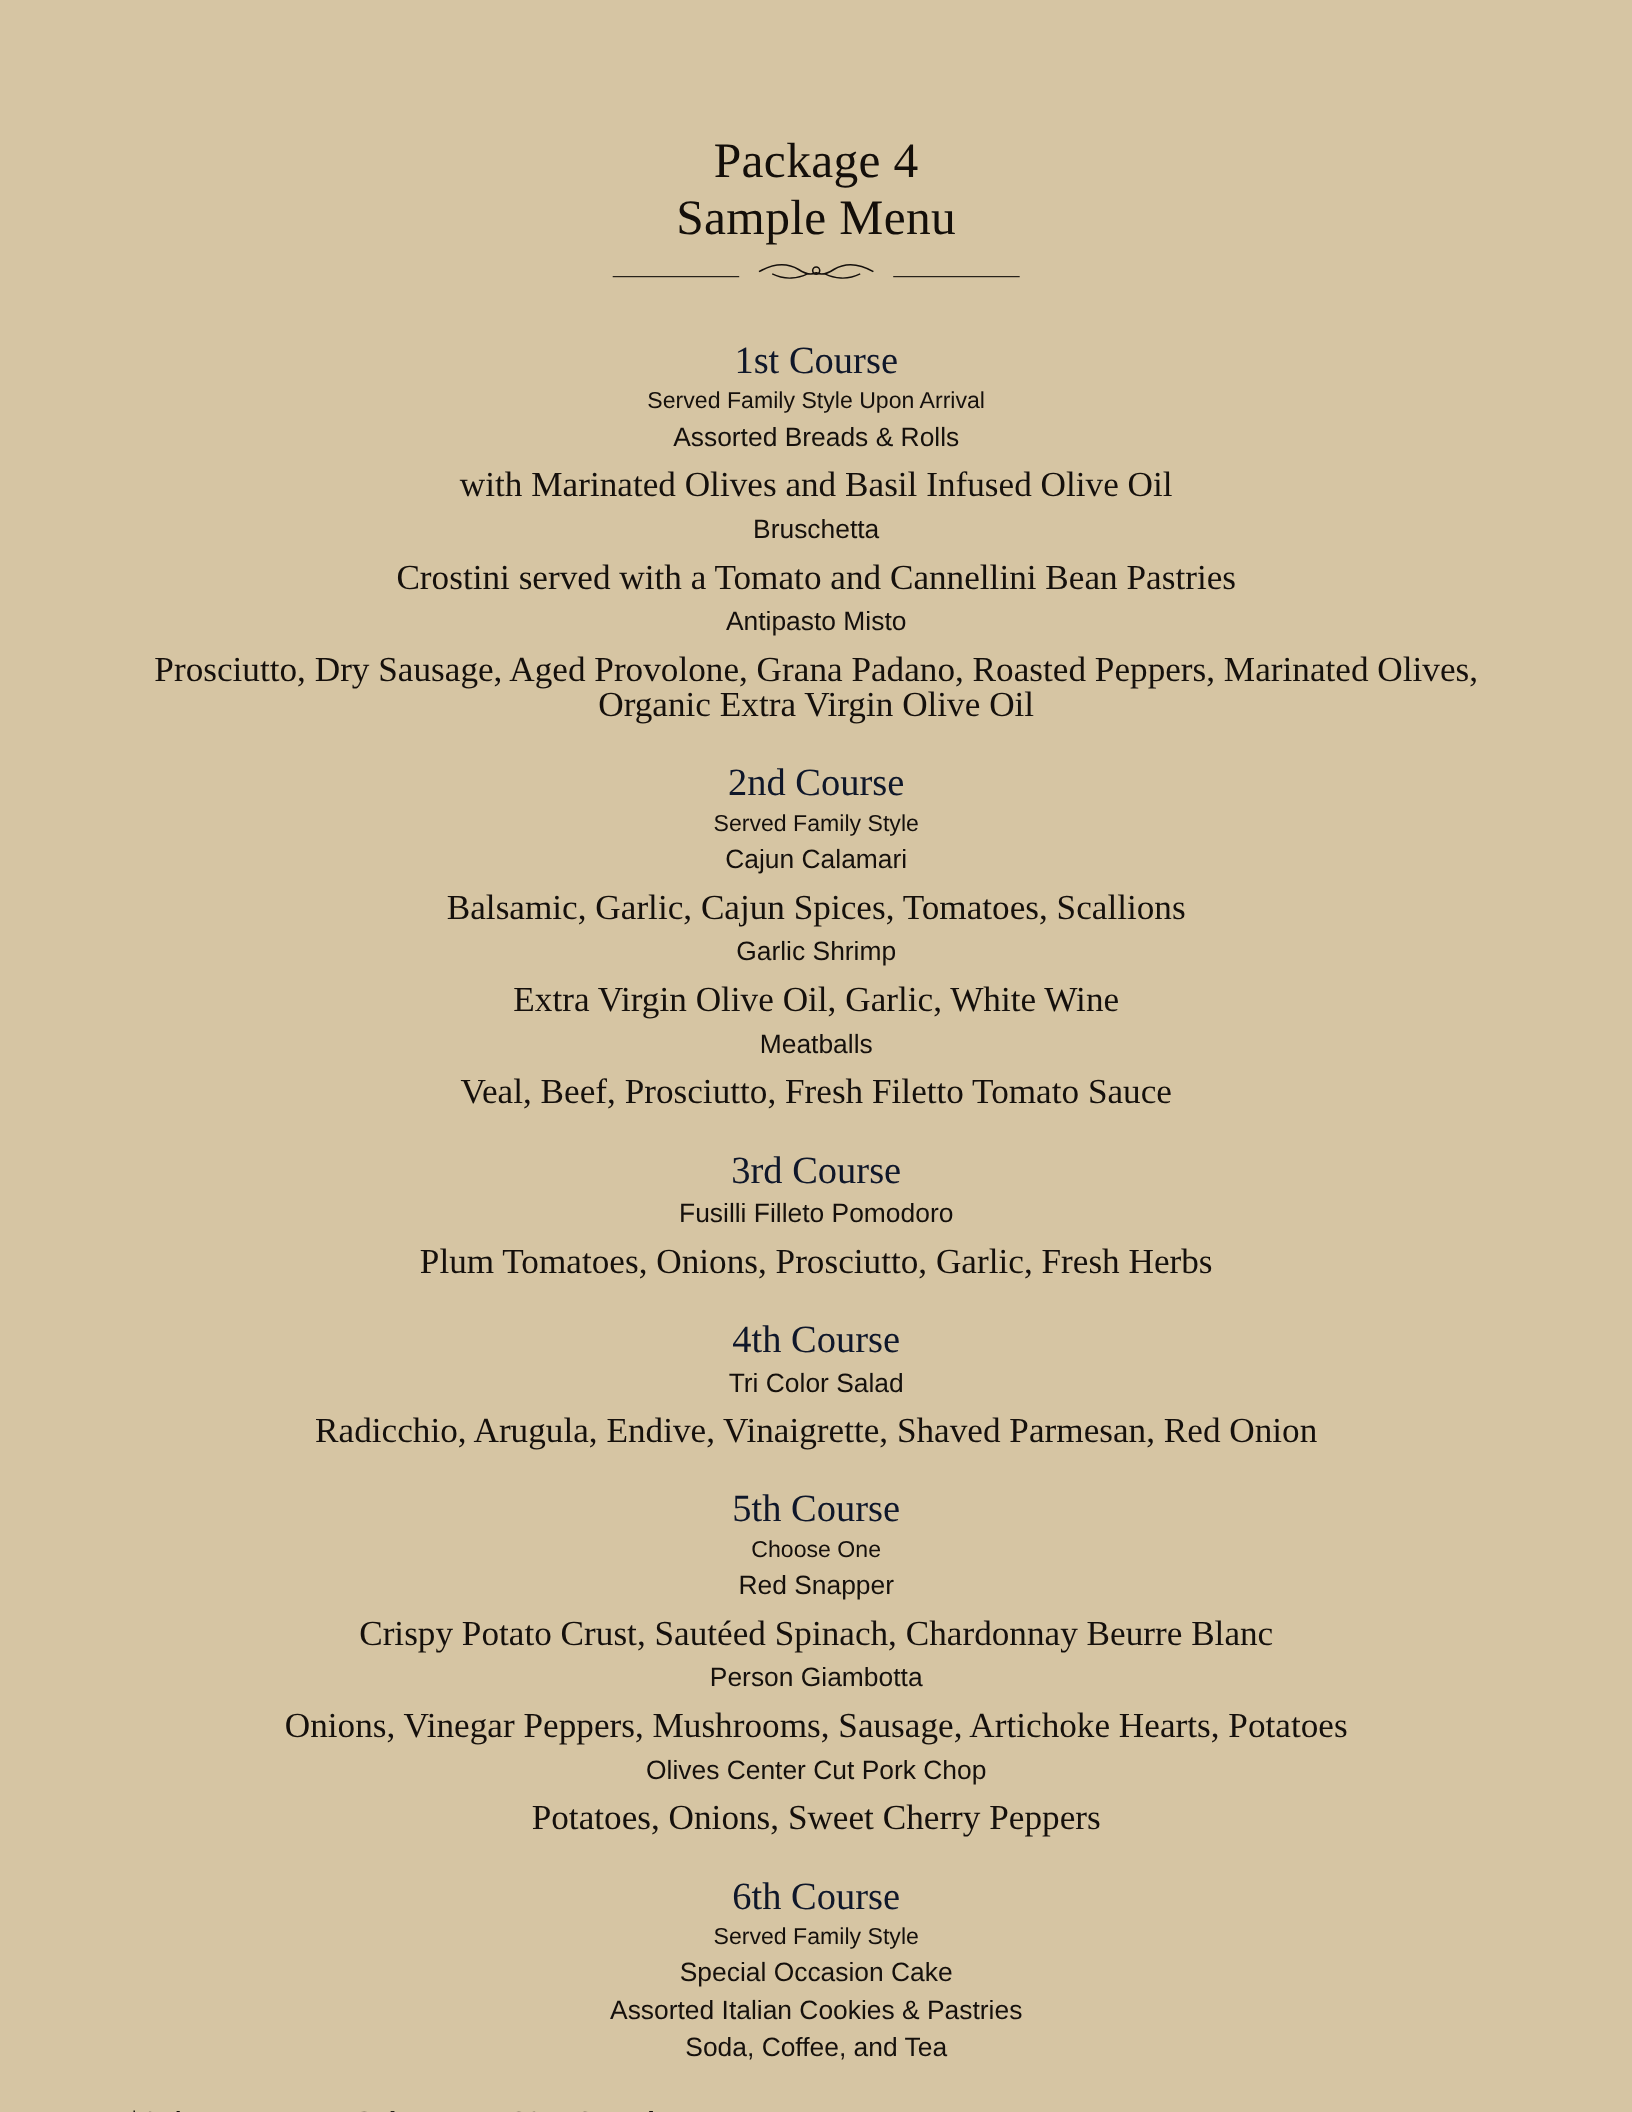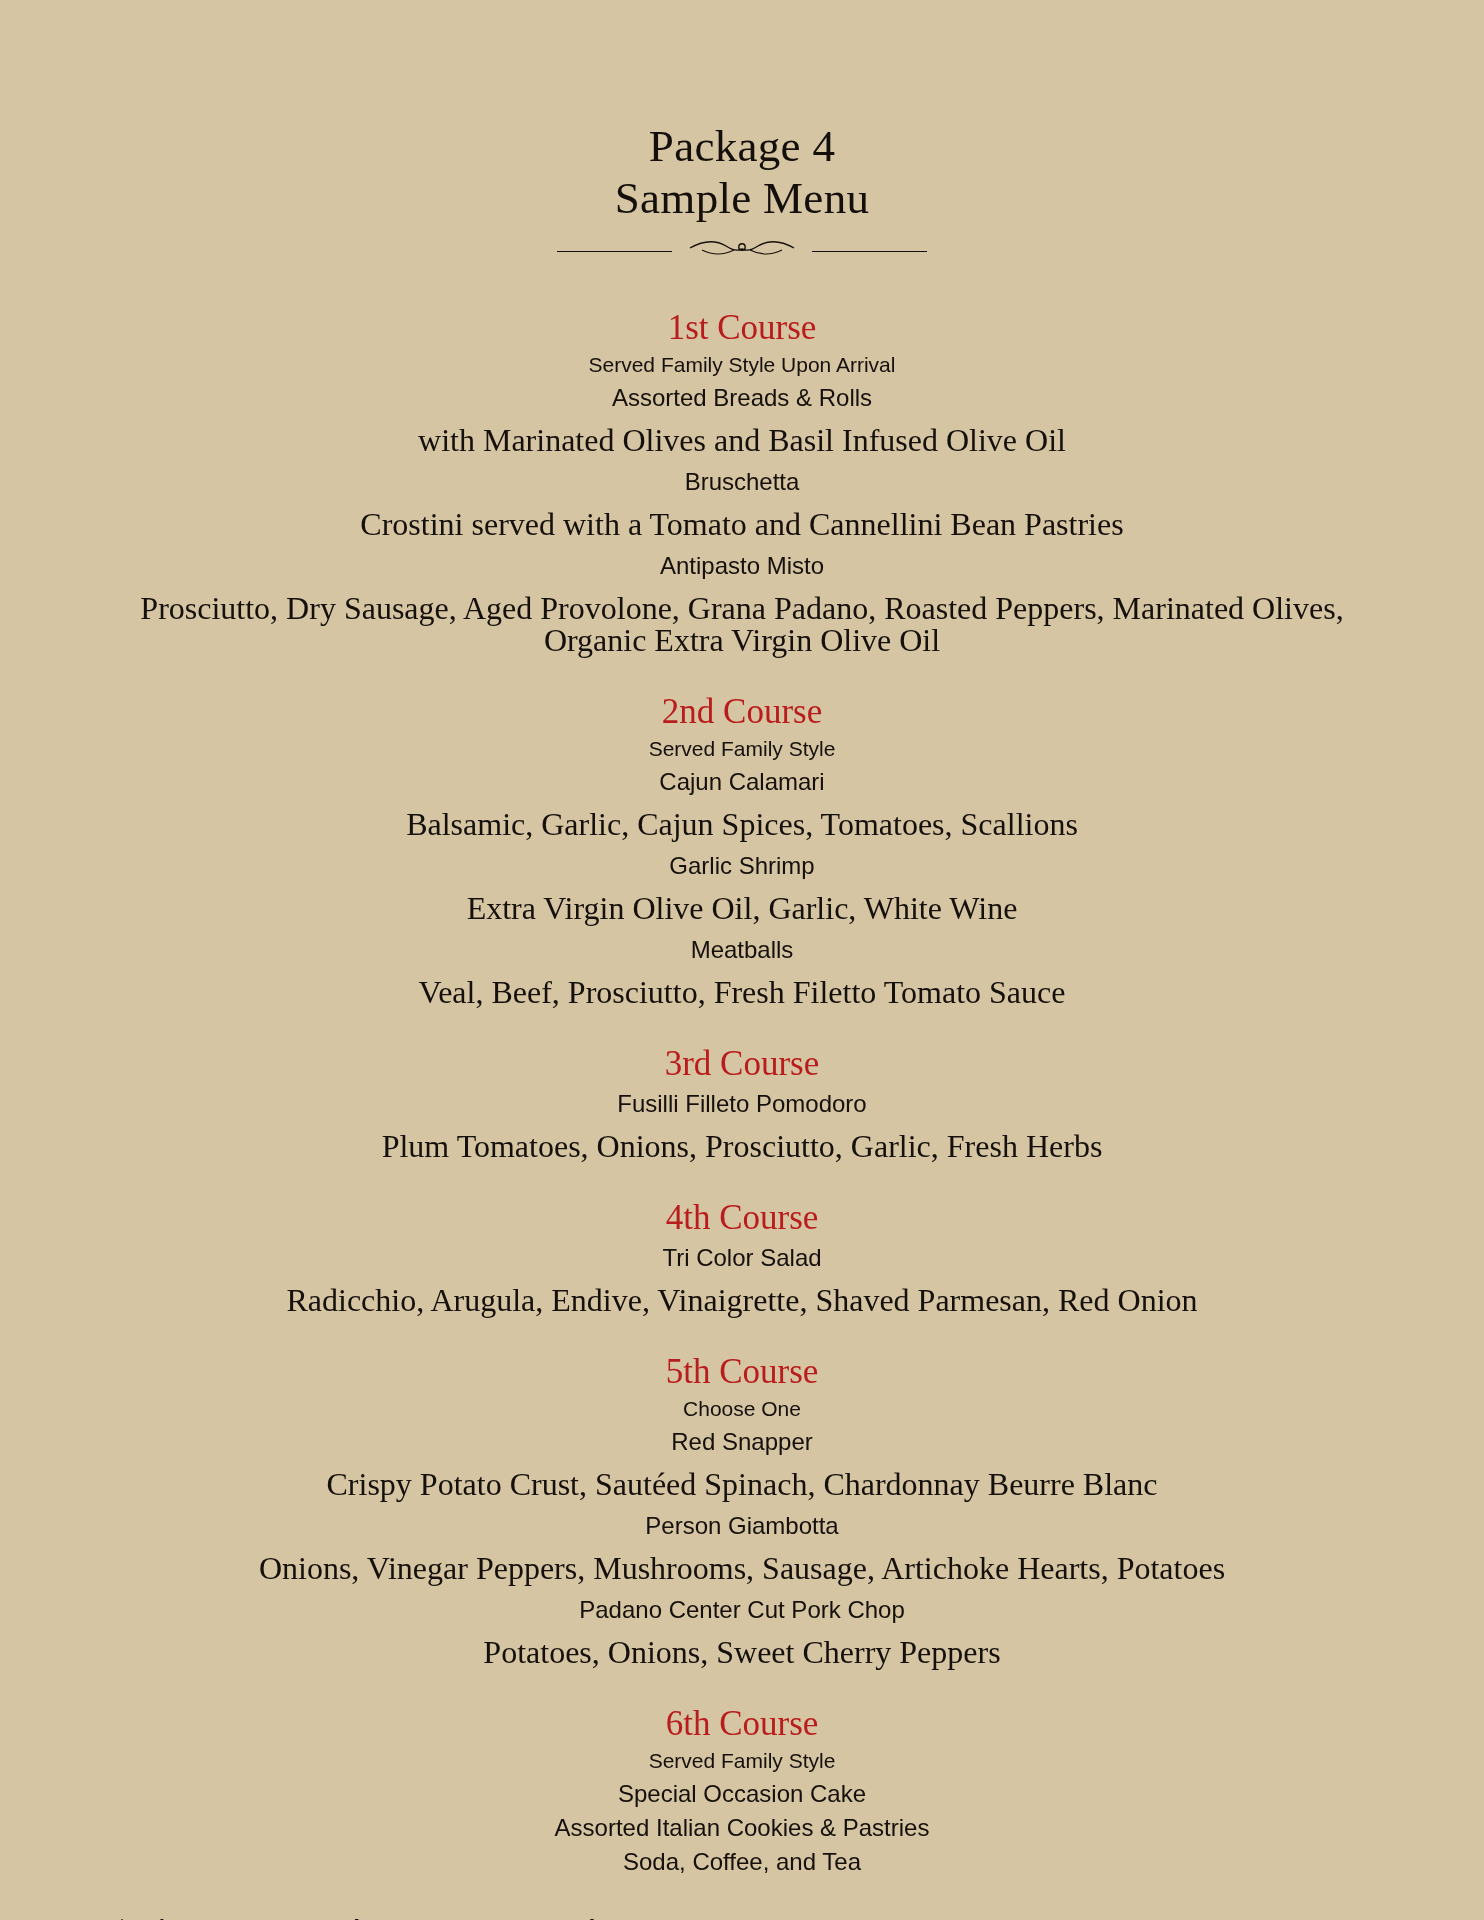--- a/index.html
+++ b/index.html
@@ -56,21 +56,21 @@
     margin-top: 44px;
   }
   .course {
     text-align: center;
     margin-bottom: 34px;
   }
   .course-title {
     font-family: "Liberation Serif", serif;
     font-size: 35px;
     line-height: 44px;
-    color: #b91c1c;
+    color: #0f172a;
   }
   .course-sub {
     font-family: "Liberation Sans", sans-serif;
     font-size: 21px;
     line-height: 30px;
     color: #15100c;
   }
   .item {
     margin-top: 2px;
   }
@@ -178,21 +178,21 @@
       <div class="course-sub">Choose One</div>
       <div class="item">
         <div class="item-name">Red Snapper</div>
         <div class="item-desc">Crispy Potato Crust, Sautéed Spinach, Chardonnay Beurre Blanc</div>
       </div>
       <div class="item">
         <div class="item-name">Person Giambotta</div>
         <div class="item-desc">Onions, Vinegar Peppers, Mushrooms, Sausage, Artichoke Hearts, Potatoes</div>
       </div>
       <div class="item">
-        <div class="item-name">Padano Center Cut Pork Chop</div>
+        <div class="item-name">Olives Center Cut Pork Chop</div>
         <div class="item-desc">Potatoes, Onions, Sweet Cherry Peppers</div>
       </div>
     </div>
 
     <div class="course">
       <div class="course-title">6th Course</div>
       <div class="course-sub">Served Family Style</div>
       <div class="item">
         <div class="item-name">Special Occasion Cake</div>
       </div>

